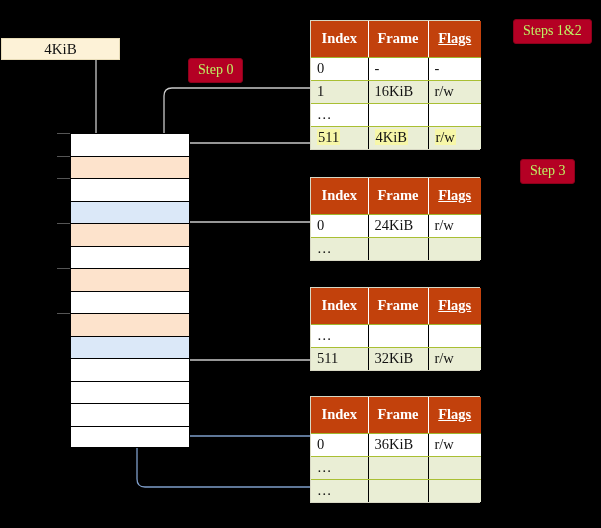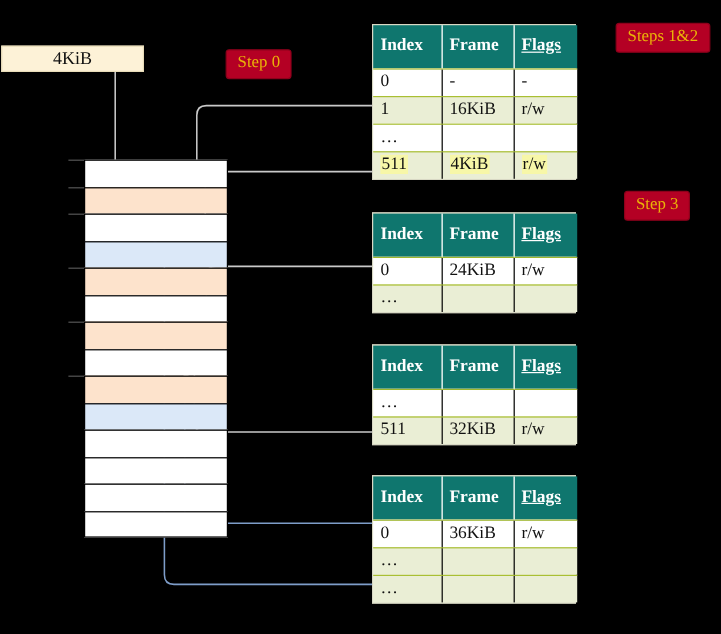--- a/index.html
+++ b/index.html
@@ -9,21 +9,21 @@
     font-family:"Liberation Serif", serif;
     position:relative;
     overflow:hidden;
   }
   .stage{position:absolute;left:0;top:0;width:601px;height:528px;}
 
   
   .step-badge{
     position:absolute;
     background:#b40024;
-    color:#eab308;
+    color:#bef264;
     font-family:"Liberation Serif", serif;
     font-size:14px;
     line-height:18px;
     text-align:center;
     padding:2px 9px 3px 9px;
     border-radius:3px;
     border:1px solid #8d001b;
     white-space:nowrap;
     box-shadow:0 0 0 1px rgba(0,0,0,0.4);
   }
@@ -63,26 +63,26 @@
   
   .ptab{
     position:absolute;
     border-collapse:collapse;
     background:#eef1db;
     box-sizing:border-box;
     border:1px solid #d8d8c4;
   }
   .ptab table{border-collapse:collapse;width:100%;table-layout:fixed;}
   .ptab th{
-    background:#0f766e;
+    background:#c2410c;
     color:#ffffff;
     font-family:"Liberation Serif", serif;
     font-weight:bold;
     font-size:14.5px;
-    text-align:left;
+    text-align:center;
     padding:2px 6px 3px 6px;
     border-right:1.5px solid #ffffff;
     border-bottom:1px solid #9fb62e;
     height:36px;
     box-sizing:border-box;
   }
   .ptab th:last-child{border-right:none;text-decoration:underline;}
   .ptab td{
     font-family:"Liberation Serif", serif;
     font-size:14.5px;
@@ -139,21 +139,21 @@
     </g>
 
     <g fill="none" stroke="#7e9dc9" stroke-width="1.3">
 
       <path d="M310,436 L162,436 Q154,436 154,428 L154,322" marker-end="url(#ba-up)"></path>
 
       <path d="M310,487 L145,487 Q137,487 137,479 L137,205" marker-end="url(#ba-up)"></path>
     </g>
   </svg>
 
-  <div class="step-badge" style="left:188px;top:41px;">Step 0</div>
+  <div class="step-badge" style="left:188px;top:58px;">Step 0</div>
   <div class="step-badge" style="left:513px;top:19px;">Steps 1&amp;2</div>
   <div class="step-badge" style="left:520px;top:159px;">Step 3</div>
 
   <div class="page-box" style="left:1px;top:38px;width:119px;height:22px;">4KiB</div>
 
   <div class="mem-col" id="mem-col" style="left:70px;top:133px;width:120px;height:285px;">
       <div class="mem-cell" style="top: 0px; width: 120px; height: 22.5px;"></div>
       <div class="mem-cell orange" style="top: 22.5px; width: 120px; height: 22.5px;"></div>
       <div class="mem-cell" style="top: 45px; width: 120px; height: 22.5px;"></div>
       <div class="mem-cell blue" style="top: 67.5px; width: 120px; height: 22.5px;"></div>

